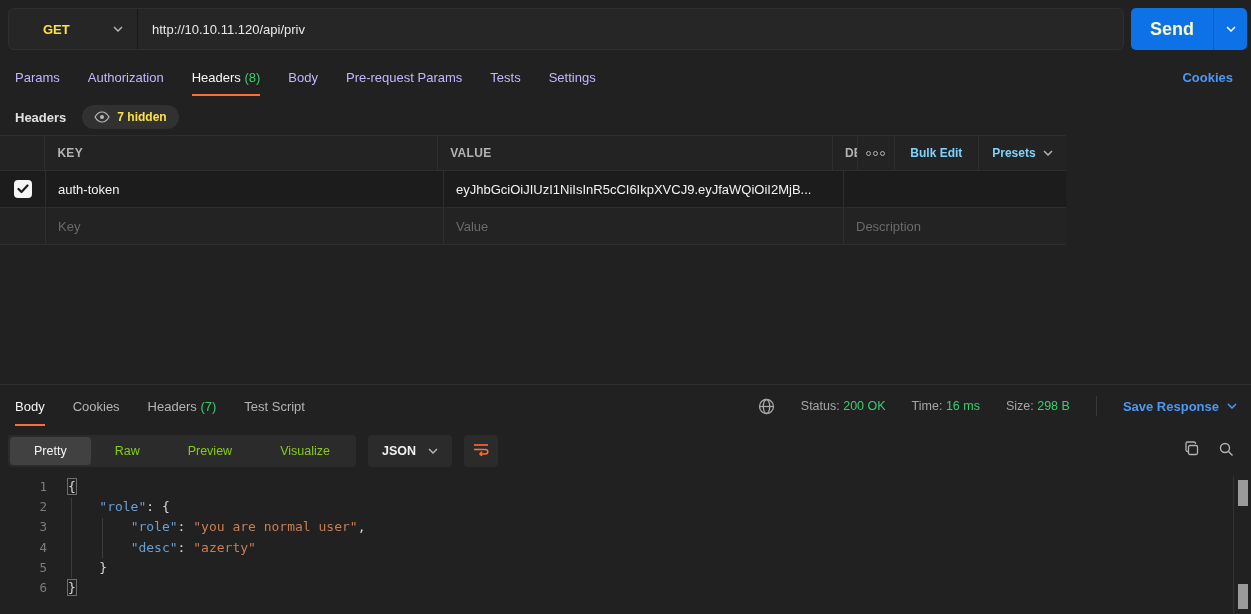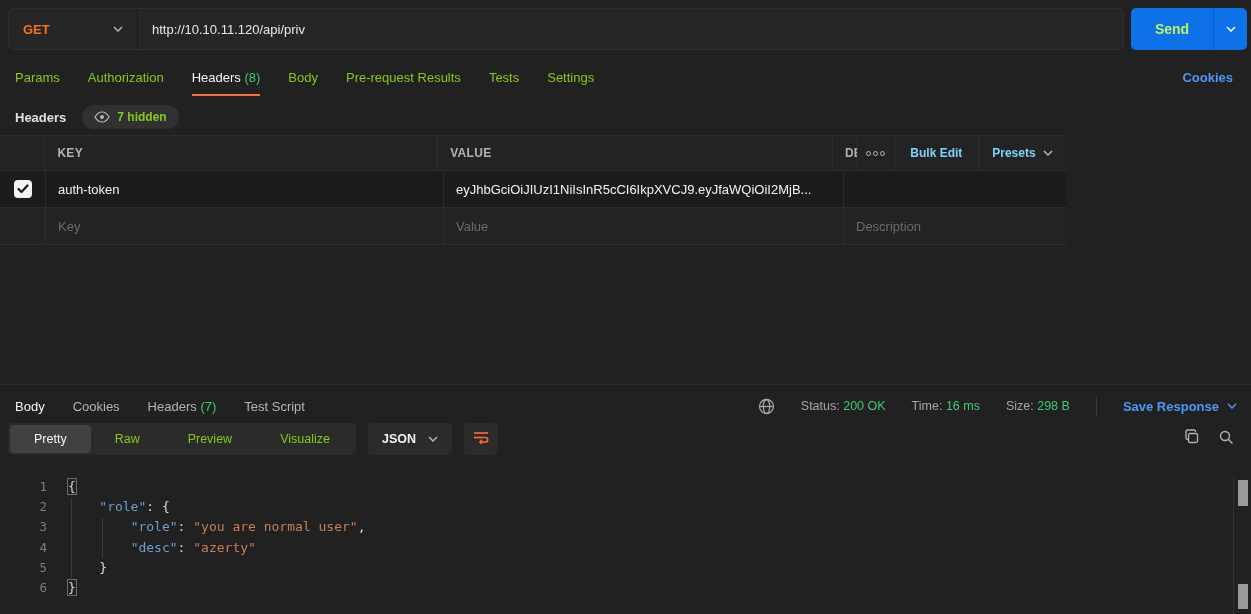--- a/index.html
+++ b/index.html
@@ -6,52 +6,52 @@
   html,body { background:#1c1c1c; }
   body { font-family:"Liberation Sans", sans-serif; width:1251px; height:614px; overflow:hidden; }
   .app { position:relative; width:1251px; height:614px; background:#212121; color:#f2f2f2; }
 
   
   .req-bar { position:absolute; left:8px; top:8px; width:1116px; height:42px;
              background:#262626; border:1px solid #2f2f2f; border-radius:6px;
              display:flex; align-items:stretch; }
   .method-select { width:129px; display:flex; align-items:center; justify-content:space-between;
                    padding:0 14px 0 14px; border-right:1px solid #181818; cursor:pointer; }
-  .method-label { font-size:13px; font-weight:bold; color:#f97316; }
+  .method-label { font-size:13px; font-weight:bold; color:#fde047;margin-left:20px; }
   .url-input { flex:1; display:flex; align-items:center; padding:0 14px; font-size:13px; color:#e8e8e8; }
   .send-btn { position:absolute; left:1131px; top:8px; width:116px; height:42px;
               background:#0d72e7; border-radius:5px; display:flex; cursor:pointer; }
   .send-main { flex:1; display:flex; align-items:center; justify-content:center;
-               font-size:14px; font-weight:bold; color:#bef264; }
+               font-size:18px; font-weight:bold; color:#fef9c3; }
   .send-caret { width:34px; display:flex; align-items:center; justify-content:center;
                 border-left:1px solid #0a5fc4; }
 
   .chev { width:10px; height:6px; display:inline-block; }
   .chev svg { display:block; }
 
   
   .req-tabs { position:absolute; left:0; top:60px; width:1251px; height:36px;
               display:flex; align-items:center; }
-  .req-tab { font-size:13px; color:#84cc16; margin-left:28px; padding-bottom:2px;
+  .req-tab { font-size:13px; color:#c4b5fd; margin-left:28px; padding-bottom:2px;
              position:relative; cursor:pointer; white-space:nowrap; }
   .req-tab:first-child { margin-left:15px; }
   .req-tab.active { color:#f5f5f5; }
   .req-tab.active::after { content:""; position:absolute; left:0; right:0; bottom:-9px;
                            height:2px; background:#ff6c37; }
   .tab-count { color:#3fca72; }
   .cookies-link { position:absolute; right:18px; top:70px; font-size:13px; font-weight:bold;
                   color:#4c98f5; cursor:pointer; }
 
   
   .headers-strip { position:absolute; left:0; top:100px; width:1251px; height:34px;
                    display:flex; align-items:center; }
   .headers-strip-title { margin-left:15px; font-size:13px; font-weight:bold; color:#e1e1e1; }
   .hidden-pill { margin-left:16px; height:24px; padding:0 12px; background:#313131;
                  border-radius:12px; display:flex; align-items:center; gap:7px; cursor:pointer; }
-  .hidden-pill-text { font-size:12px; font-weight:bold; color:#84cc16; }
+  .hidden-pill-text { font-size:12px; font-weight:bold; color:#fde047; }
   .eye-icon svg { display:block; }
 
   
   .htable { position:absolute; left:0; top:135px; width:1066px; }
   .hrow { display:flex; border-bottom:1px solid #2e2e2e; }
   .hrow.head { border-top:1px solid #2e2e2e; height:36px; background:#232323; }
   .hrow.data { height:37px; background:#1c1c1c; }
   .hrow.empty { height:37px; background:#232323; }
   .hcell { display:flex; align-items:center; padding:0 12px; font-size:13px;
            overflow:hidden; white-space:nowrap; }
@@ -82,21 +82,21 @@
                             height:2px; background:#ff6c37; }
   .resp-meta { position:absolute; right:14px; top:0; height:42px; display:flex; align-items:center; gap:26px; }
   .meta-item { font-size:12.5px; color:#a6a6a6; white-space:nowrap; }
   .meta-val { color:#3fca72; }
   .meta-divider { width:1px; height:20px; background:#3a3a3a; }
   .save-resp { display:flex; align-items:center; gap:8px; font-size:13px; font-weight:bold;
                color:#4c98f5; cursor:pointer; }
   .globe-icon { display:flex; align-items:center; cursor:pointer; }
 
   
-  .resp-toolbar { position:absolute; left:8px; top:38px; width:1235px; height:32px; display:flex; }
+  .resp-toolbar { position:absolute; left:8px; top:50px; width:1235px; height:32px; display:flex; }
   .seg-group { display:flex; height:32px; background:#2b2b2b; border-radius:4px; padding:2px; }
   .seg { display:flex; align-items:center; padding:0 24px; font-size:12.5px; color:#84cc16;
          border-radius:4px; cursor:pointer; }
   .seg.active { background:#414141; color:#f5f5f5; }
   .fmt-select { margin-left:12px; height:32px; background:#2b2b2b; border-radius:4px;
                 display:flex; align-items:center; gap:12px; padding:0 14px;
                 font-size:12.5px; font-weight:bold; color:#f0f0f0; cursor:pointer; }
   .wrap-btn { margin-left:12px; height:32px; width:34px; background:#2b2b2b; border-radius:4px;
               display:flex; align-items:center; justify-content:center; cursor:pointer; }
   .tb-spacer { flex:1; }
@@ -151,21 +151,21 @@
           </svg>
       </span>
     </div>
   </div>
 
   <div class="req-tabs">
     <span class="req-tab"><span>Params</span></span>
     <span class="req-tab"><span>Authorization</span></span>
     <span class="req-tab active"><span>Headers</span> <span class="tab-count">(8)</span></span>
     <span class="req-tab"><span>Body</span></span>
-    <span class="req-tab"><span>Pre-request Results</span></span>
+    <span class="req-tab"><span>Pre-request Params</span></span>
     <span class="req-tab"><span>Tests</span></span>
     <span class="req-tab"><span>Settings</span></span>
   </div>
   <span class="cookies-link">Cookies</span>
 
   <div class="headers-strip">
     <span class="headers-strip-title">Headers</span>
     <span class="hidden-pill">
       <span class="eye-icon">
         <svg width="16" height="12" viewBox="0 0 16 12">

